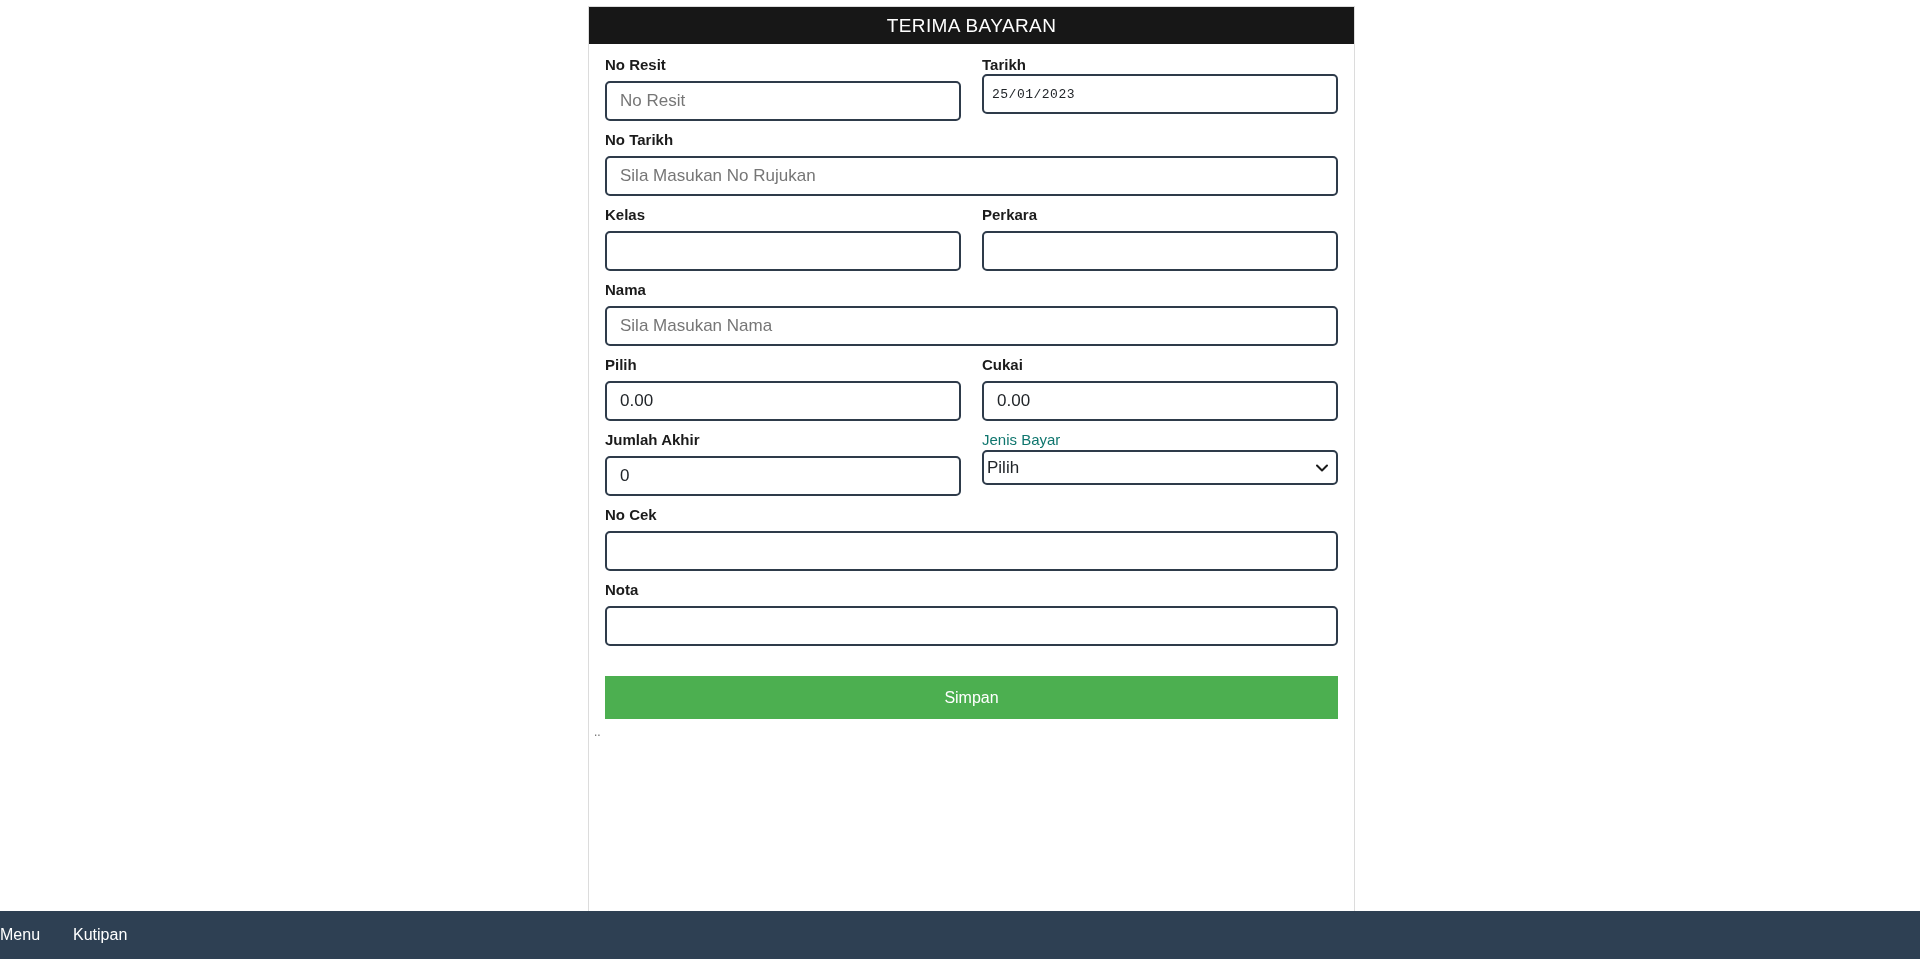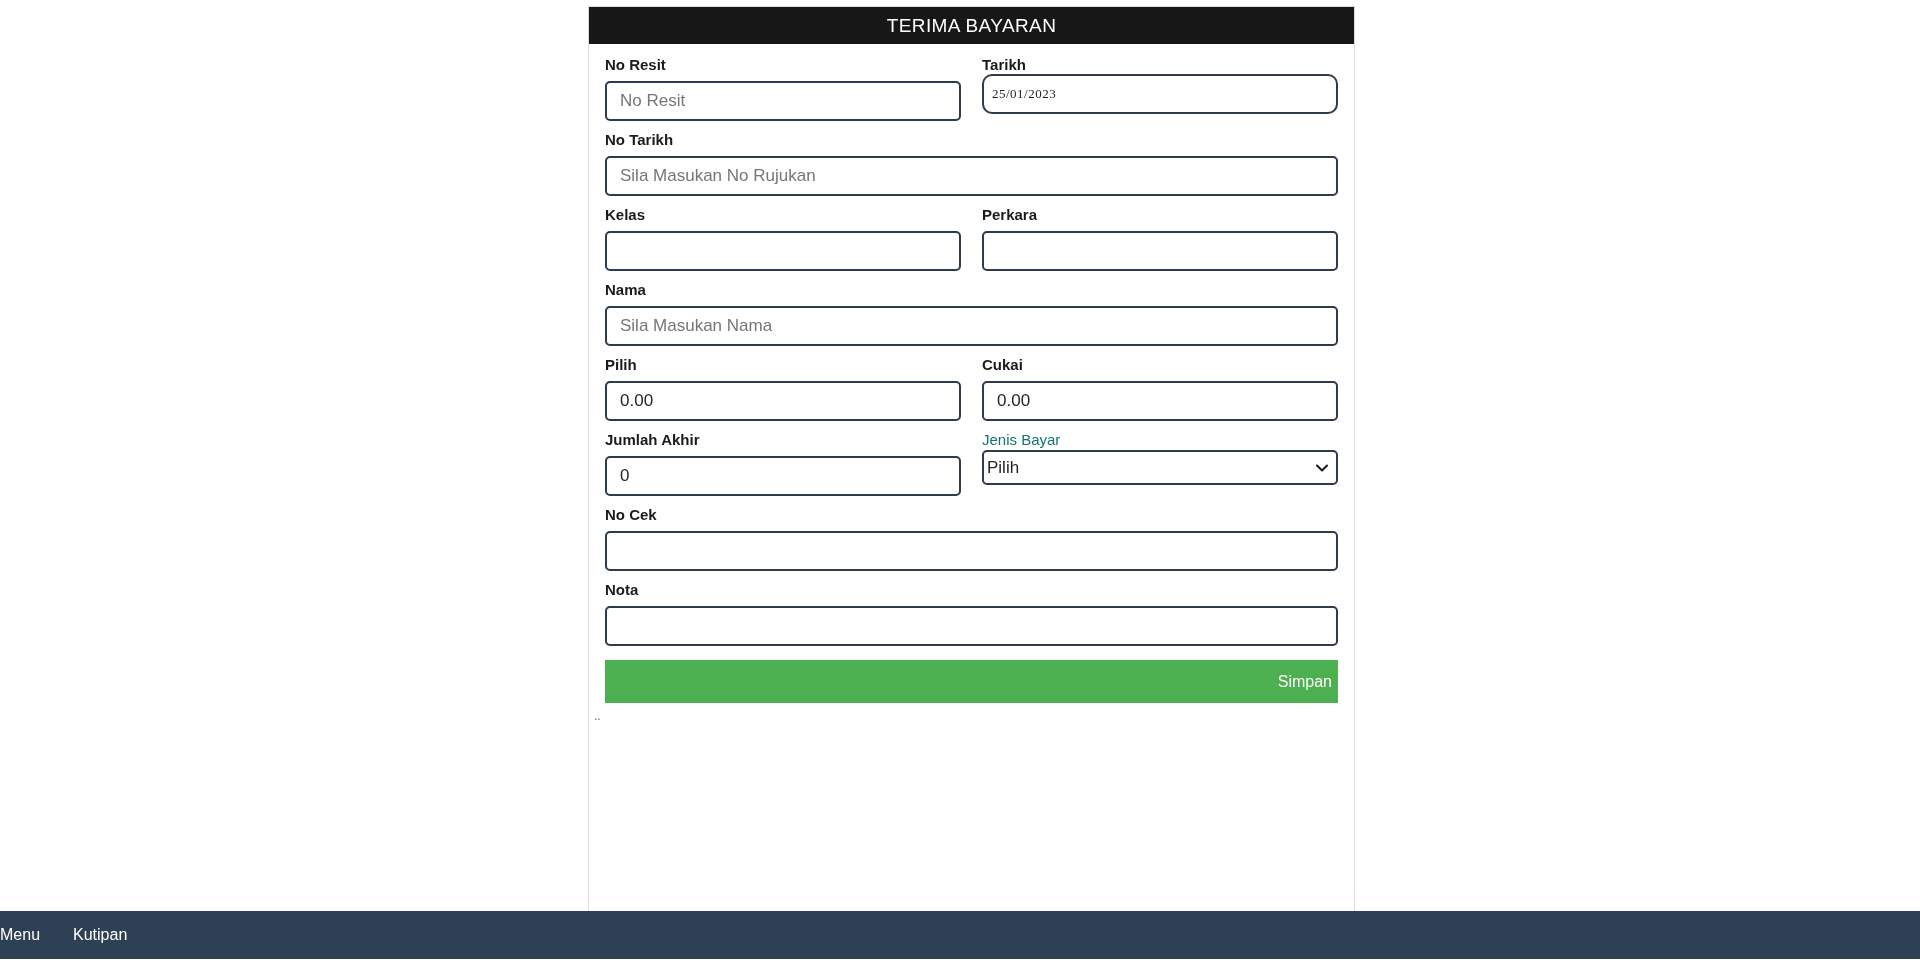--- a/index.html
+++ b/index.html
@@ -27,39 +27,39 @@
   label.plain{font-weight:400;color:#0f766e;}
   .form-control{
     display:block;width:100%;height:40px;box-sizing:border-box;
     border:2px solid #2e3b4a;border-radius:5px;background:#ffffff;
     padding:0 13px;font-size:17px;color:#212529;outline:none;
     font-family:"Liberation Sans",sans-serif;
   }
   .form-control::placeholder{color:#767676;opacity:1;}
   .input-date{
     margin-top:-7px;
-    font-family:Liberation Serif, serif;font-size:13px;
-    padding:0 8px;letter-spacing:.5px;border-radius:10px;
+    font-family:Liberation Mono, monospace;font-size:13px;
+    padding:0 8px;letter-spacing:.5px;
   }
   .select-wrap{position:relative;margin-top:-6px;}
   .select-control{
     display:block;width:100%;height:35px;box-sizing:border-box;
     border:2px solid #2e3b4a;border-radius:5px;background:#ffffff;
     font-size:17px;color:#212529;padding:0 22px 0 3px;outline:none;
     -webkit-appearance:none;appearance:none;
     font-family:"Liberation Sans",sans-serif;
   }
   .select-chevron{
     position:absolute;right:10px;top:50%;transform:translateY(-50%);
     pointer-events:none;line-height:0;
   }
   .btn-simpan{
-    display:block;width:100%;height:43px;margin-top:14px;
+    display:block;width:100%;height:43px;margin-top:30px;
     background:#4caf50;color:#ffffff;border:none;border-radius:0;
-    font-size:16px;cursor:pointer;font-family:"Liberation Sans",sans-serif;text-align:right;
+    font-size:16px;cursor:pointer;font-family:"Liberation Sans",sans-serif;
   }
   .footnote{
     margin:6px 0 0 -11px;font-size:12px;line-height:14px;color:#6e6e6e;
   }
   .bottom-navbar{
     position:absolute;left:0;top:911px;width:1920px;height:48px;
     background:#2e4053;display:flex;align-items:center;
     box-sizing:border-box;gap:33px;
   }
   .nav-link{

